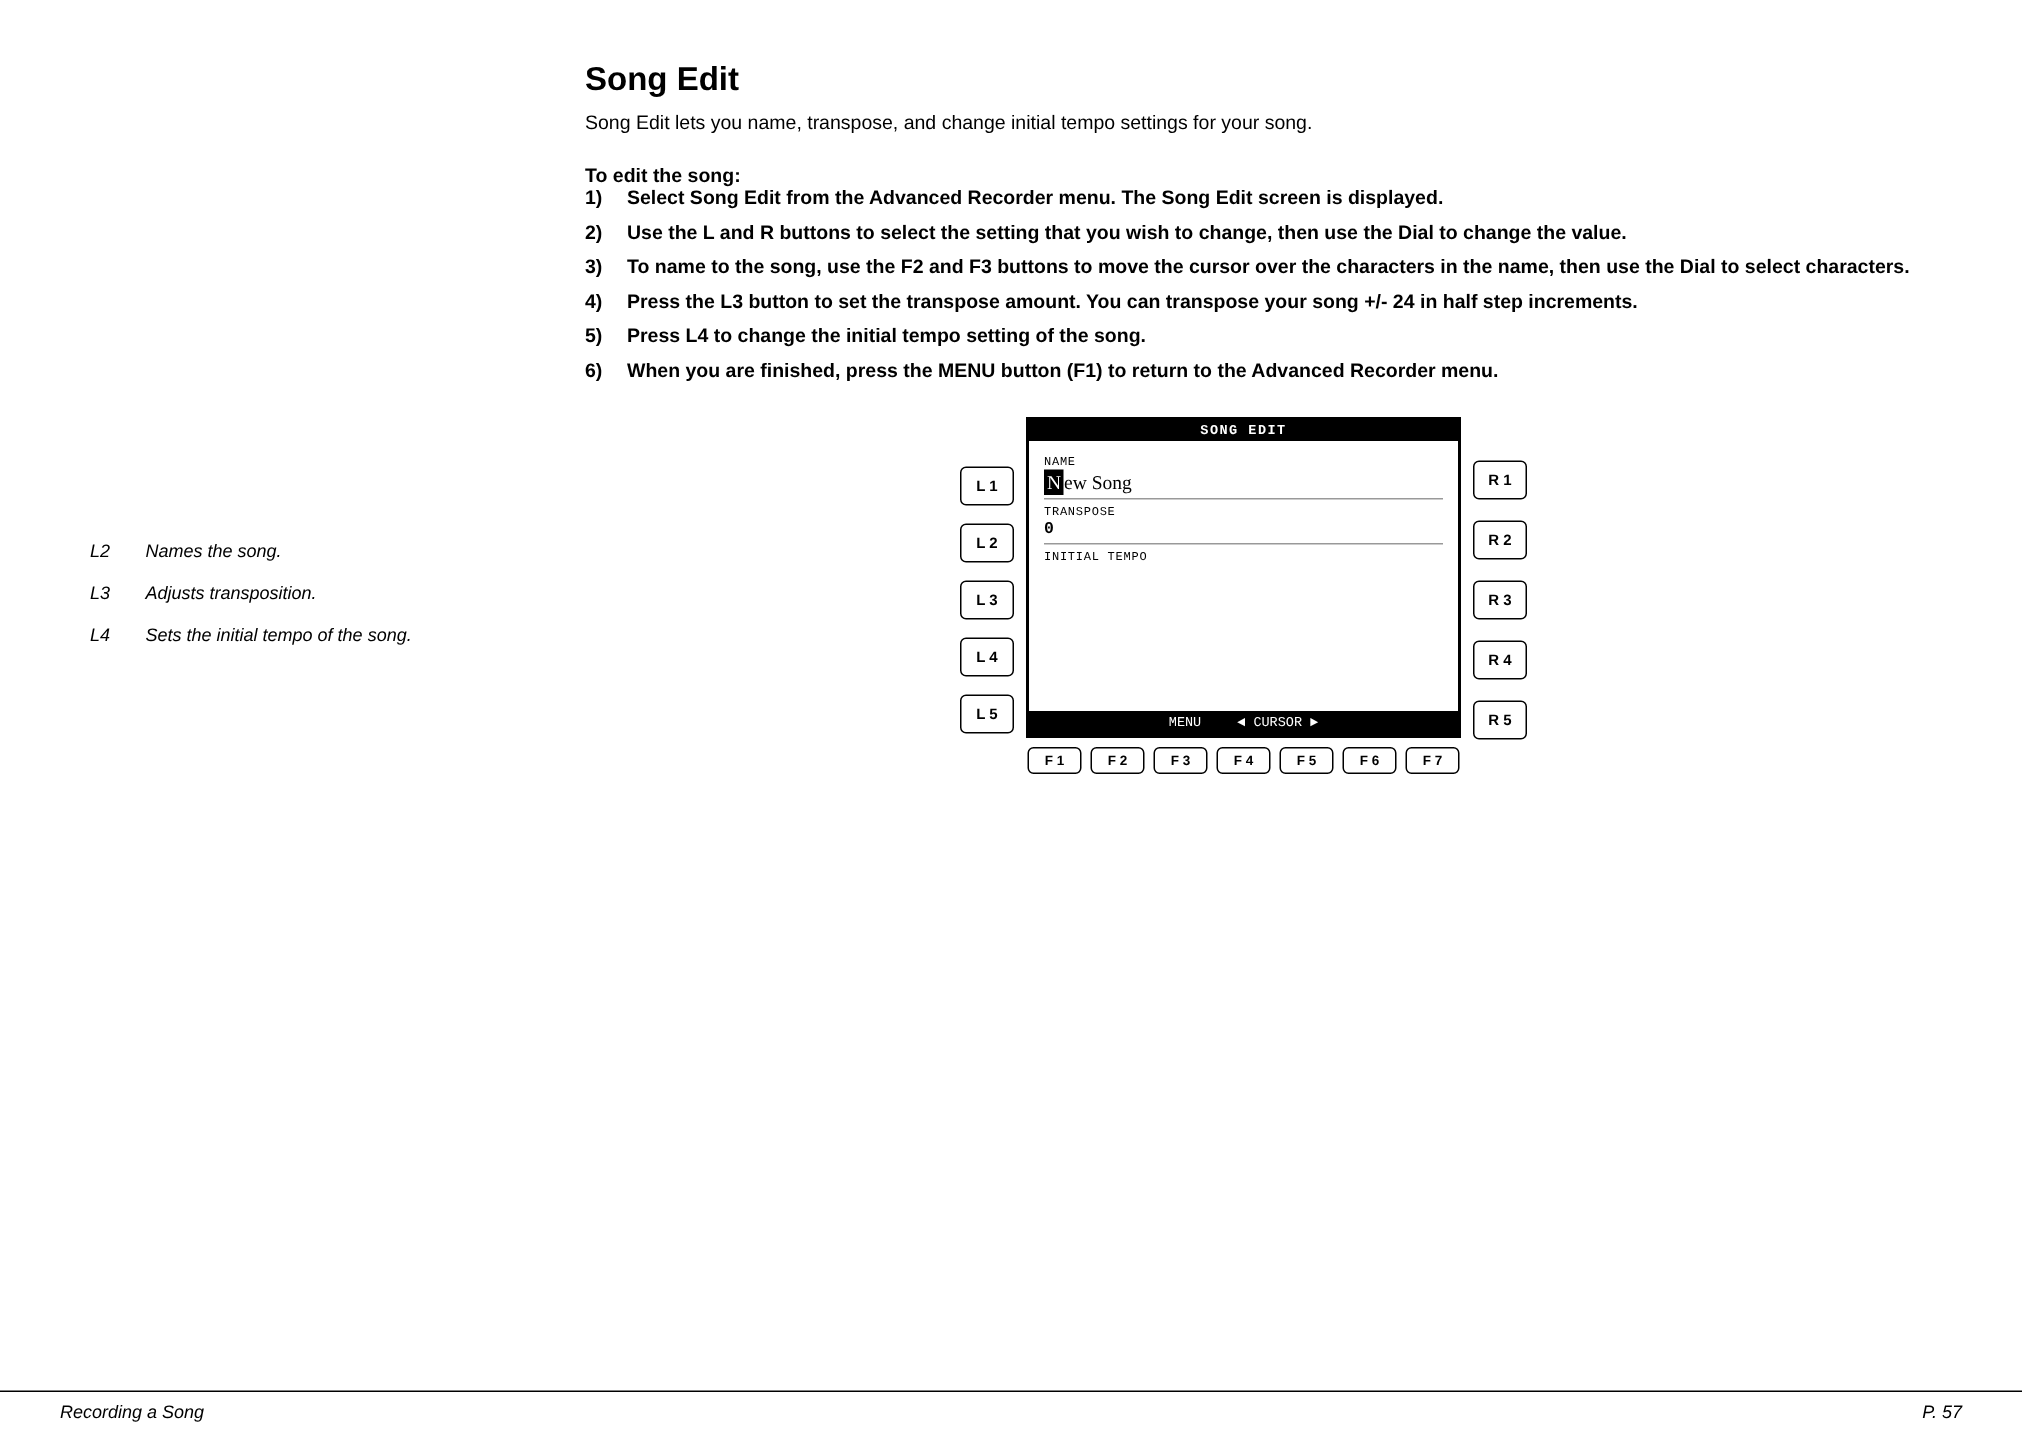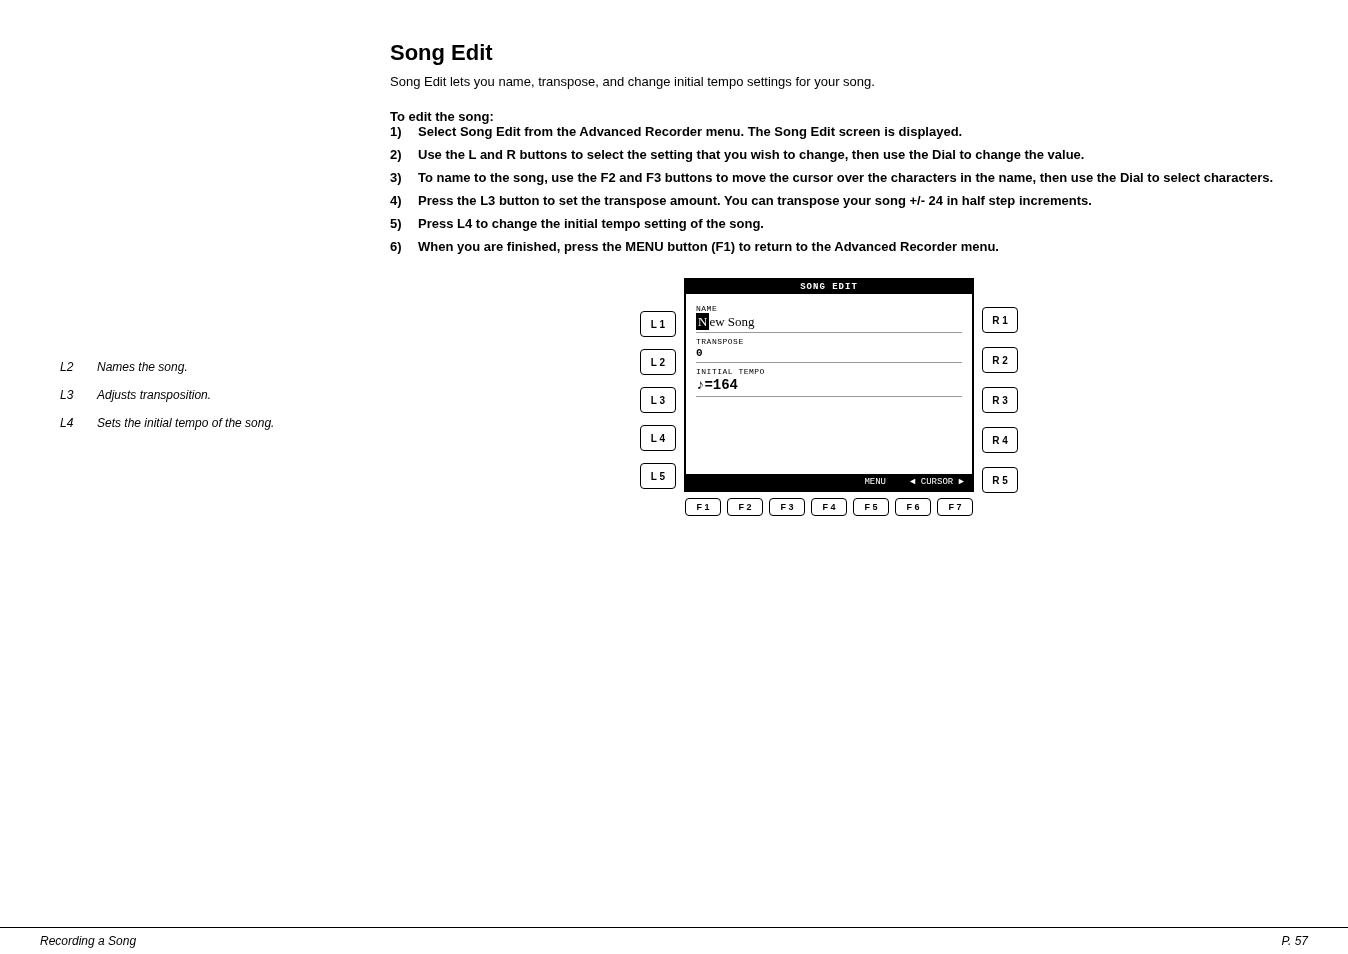--- a/index.html
+++ b/index.html
@@ -200,21 +200,21 @@
       border-bottom: 1px solid #999;
       padding-bottom: 2px;
       margin-bottom: 2px;
     }
 
     .screen-bottom-bar {
       background: #000;
       color: #fff;
       display: flex;
       align-items: center;
-      justify-content: flex-end;
+      justify-content: center;
       padding: 3px 8px;
       gap: 24px;
       font-size: 9px;
       font-family: 'Courier New', monospace;
     }
 
     .bottom-bar-menu {
       font-size: 9px;
       font-family: 'Courier New', monospace;
     }
@@ -359,21 +359,20 @@
             <div class="screen">
               <div class="screen-title-bar">SONG EDIT</div>
               <div class="screen-content">
                 <div class="screen-field-label">NAME</div>
                 <div class="screen-name-value">
                   <span style="background:#000;color:#fff;padding:1px 2px;">N</span><span>ew Song</span>
                 </div>
                 <div class="screen-field-label">TRANSPOSE</div>
                 <div class="screen-field-value">0</div>
                 <div class="screen-field-label">INITIAL TEMPO</div>
-                <div class="screen-field-value tempo-value">♪=164</div>
               </div>
               <div class="screen-bottom-bar">
                 <span class="bottom-bar-menu">MENU</span>
                 <span class="bottom-bar-cursor">◄ CURSOR ►</span>
               </div>
             </div>
 
             <div class="function-buttons">
               <div class="fn-btn">F 1</div>
               <div class="fn-btn">F 2</div>

